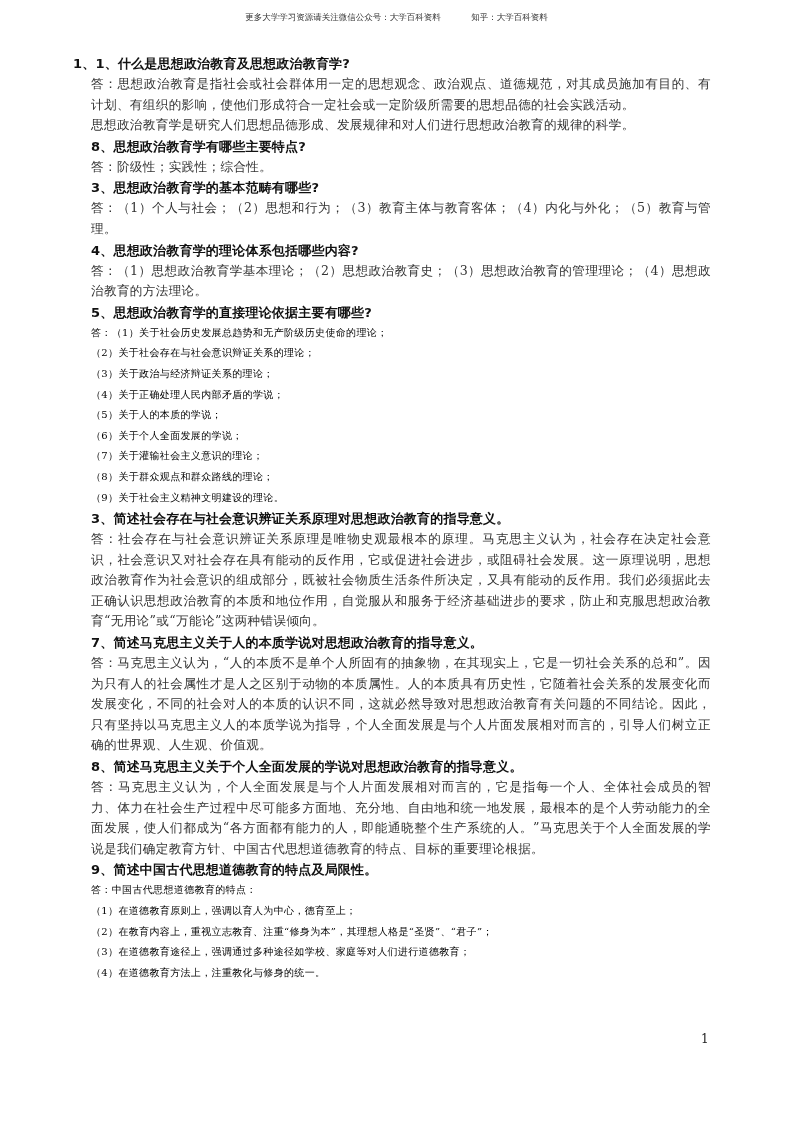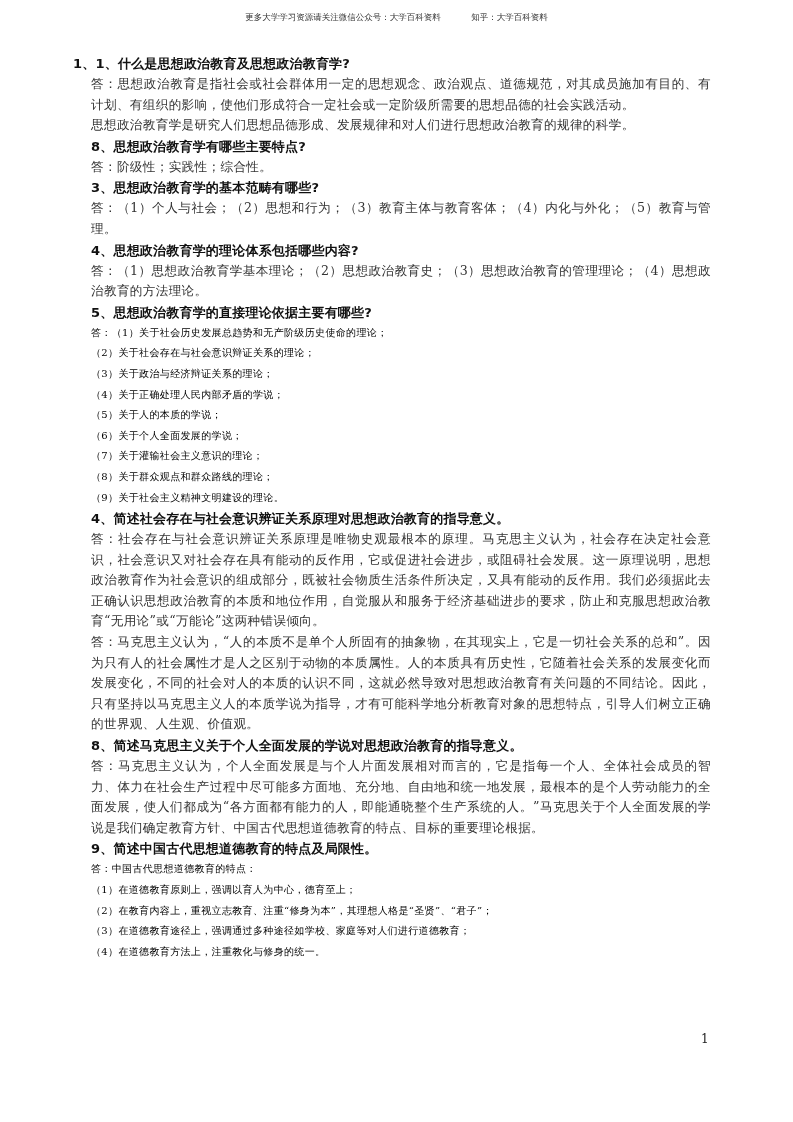--- a/index.html
+++ b/index.html
@@ -61,24 +61,25 @@
   <div class="item">答：（1）关于社会历史发展总趋势和无产阶级历史使命的理论；</div>
   <div class="item">（2）关于社会存在与社会意识辩证关系的理论；</div>
   <div class="item">（3）关于政治与经济辩证关系的理论；</div>
   <div class="item">（4）关于正确处理人民内部矛盾的学说；</div>
   <div class="item">（5）关于人的本质的学说；</div>
   <div class="item">（6）关于个人全面发展的学说；</div>
   <div class="item">（7）关于灌输社会主义意识的理论；</div>
   <div class="item">（8）关于群众观点和群众路线的理论；</div>
   <div class="item">（9）关于社会主义精神文明建设的理论。</div>
 
-  <div class="q">4、简述社会存在与社会意识辨证关系原理对思想政治教育的指导意义。</div>
+  <div class="q">3、简述社会存在与社会意识辨证关系原理对思想政治教育的指导意义。</div>
   <div class="p">答：社会存在与社会意识辨证关系原理是唯物史观最根本的原理。马克思主义认为，社会存在决定社会意识，社会意识又对社会存在具有能动的反作用，它或促进社会进步，或阻碍社会发展。这一原理说明，思想政治教育作为社会意识的组成部分，既被社会物质生活条件所决定，又具有能动的反作用。我们必须据此去正确认识思想政治教育的本质和地位作用，自觉服从和服务于经济基础进步的要求，防止和克服思想政治教育“无用论”或“万能论”这两种错误倾向。</div>
 
-  <div class="p">答：马克思主义认为，“人的本质不是单个人所固有的抽象物，在其现实上，它是一切社会关系的总和”。因为只有人的社会属性才是人之区别于动物的本质属性。人的本质具有历史性，它随着社会关系的发展变化而发展变化，不同的社会对人的本质的认识不同，这就必然导致对思想政治教育有关问题的不同结论。因此，只有坚持以马克思主义人的本质学说为指导，才有可能科学地分析教育对象的思想特点，引导人们树立正确的世界观、人生观、价值观。</div>
+  <div class="q">7、简述马克思主义关于人的本质学说对思想政治教育的指导意义。</div>
+  <div class="p">答：马克思主义认为，“人的本质不是单个人所固有的抽象物，在其现实上，它是一切社会关系的总和”。因为只有人的社会属性才是人之区别于动物的本质属性。人的本质具有历史性，它随着社会关系的发展变化而发展变化，不同的社会对人的本质的认识不同，这就必然导致对思想政治教育有关问题的不同结论。因此，只有坚持以马克思主义人的本质学说为指导，个人全面发展是与个人片面发展相对而言的，引导人们树立正确的世界观、人生观、价值观。</div>
 
   <div class="q">8、简述马克思主义关于个人全面发展的学说对思想政治教育的指导意义。</div>
   <div class="p">答：马克思主义认为，个人全面发展是与个人片面发展相对而言的，它是指每一个人、全体社会成员的智力、体力在社会生产过程中尽可能多方面地、充分地、自由地和统一地发展，最根本的是个人劳动能力的全面发展，使人们都成为“各方面都有能力的人，即能通晓整个生产系统的人。”马克思关于个人全面发展的学说是我们确定教育方针、中国古代思想道德教育的特点、目标的重要理论根据。</div>
 
   <div class="q">9、简述中国古代思想道德教育的特点及局限性。</div>
   <div class="item">答：中国古代思想道德教育的特点：</div>
   <div class="item">（1）在道德教育原则上，强调以育人为中心，德育至上；</div>
   <div class="item">（2）在教育内容上，重视立志教育、注重“修身为本”，其理想人格是“圣贤”、“君子”；</div>
   <div class="item">（3）在道德教育途径上，强调通过多种途径如学校、家庭等对人们进行道德教育；</div>
   <div class="item">（4）在道德教育方法上，注重教化与修身的统一。</div>

